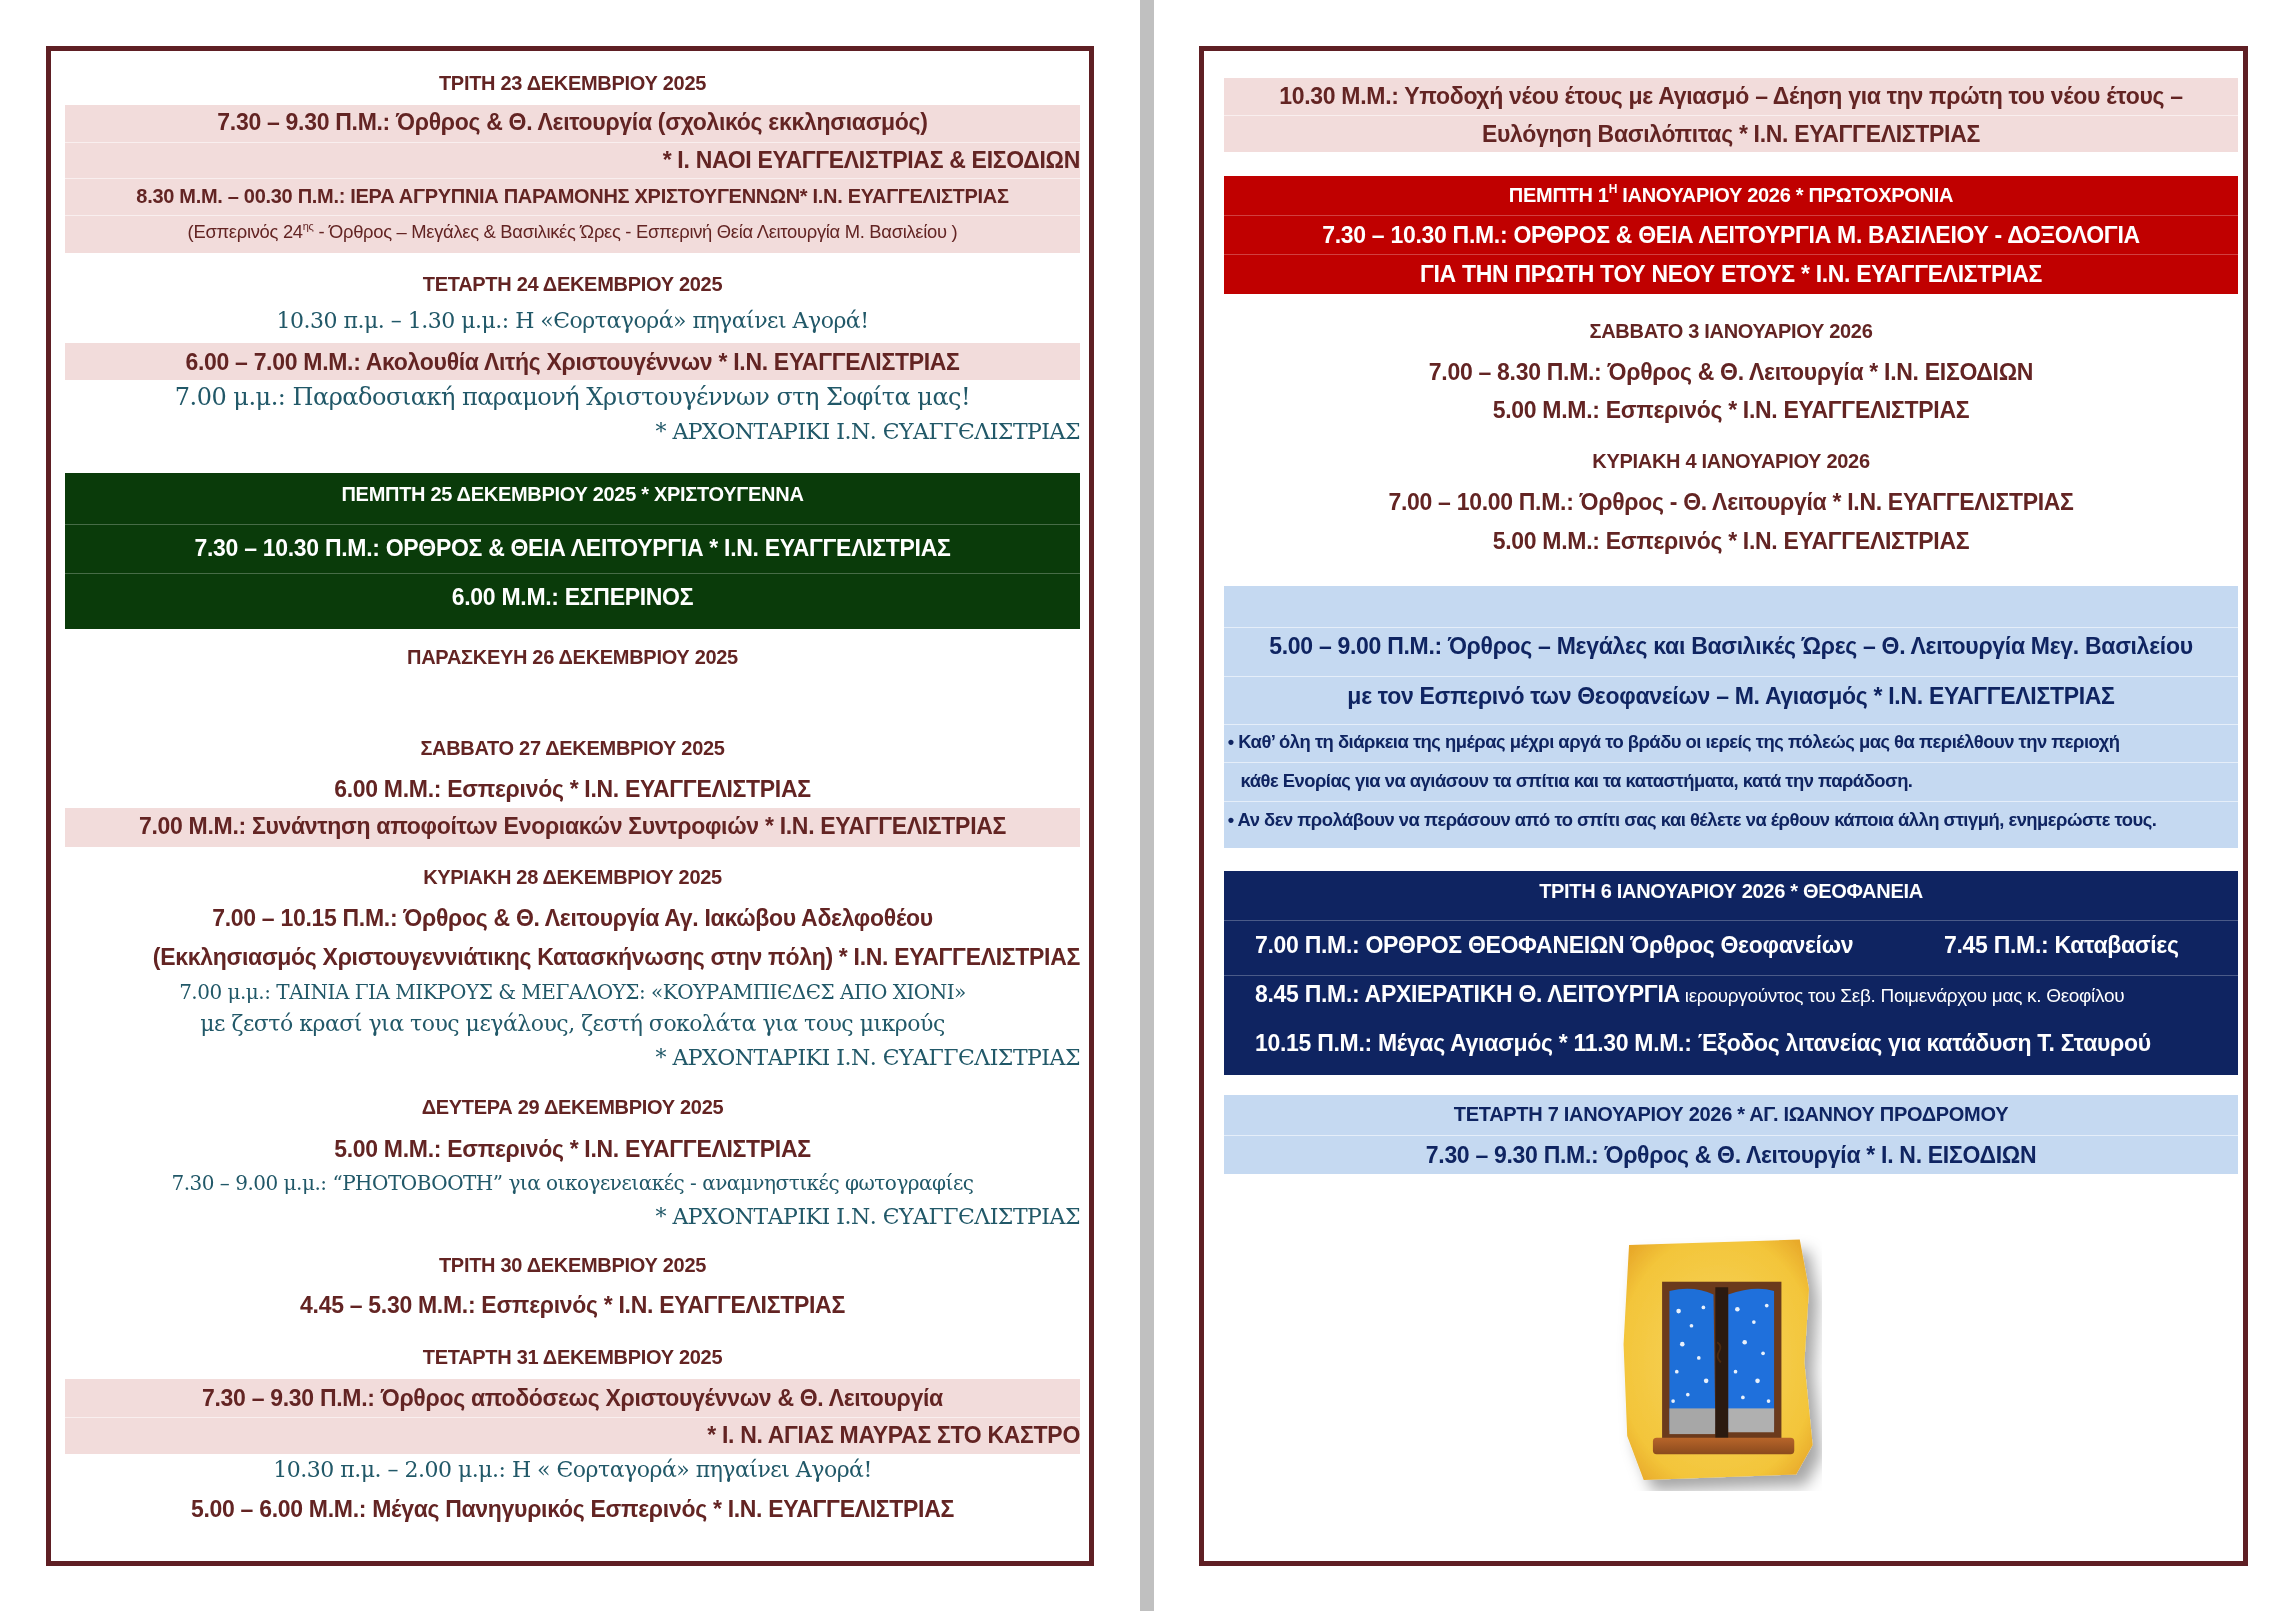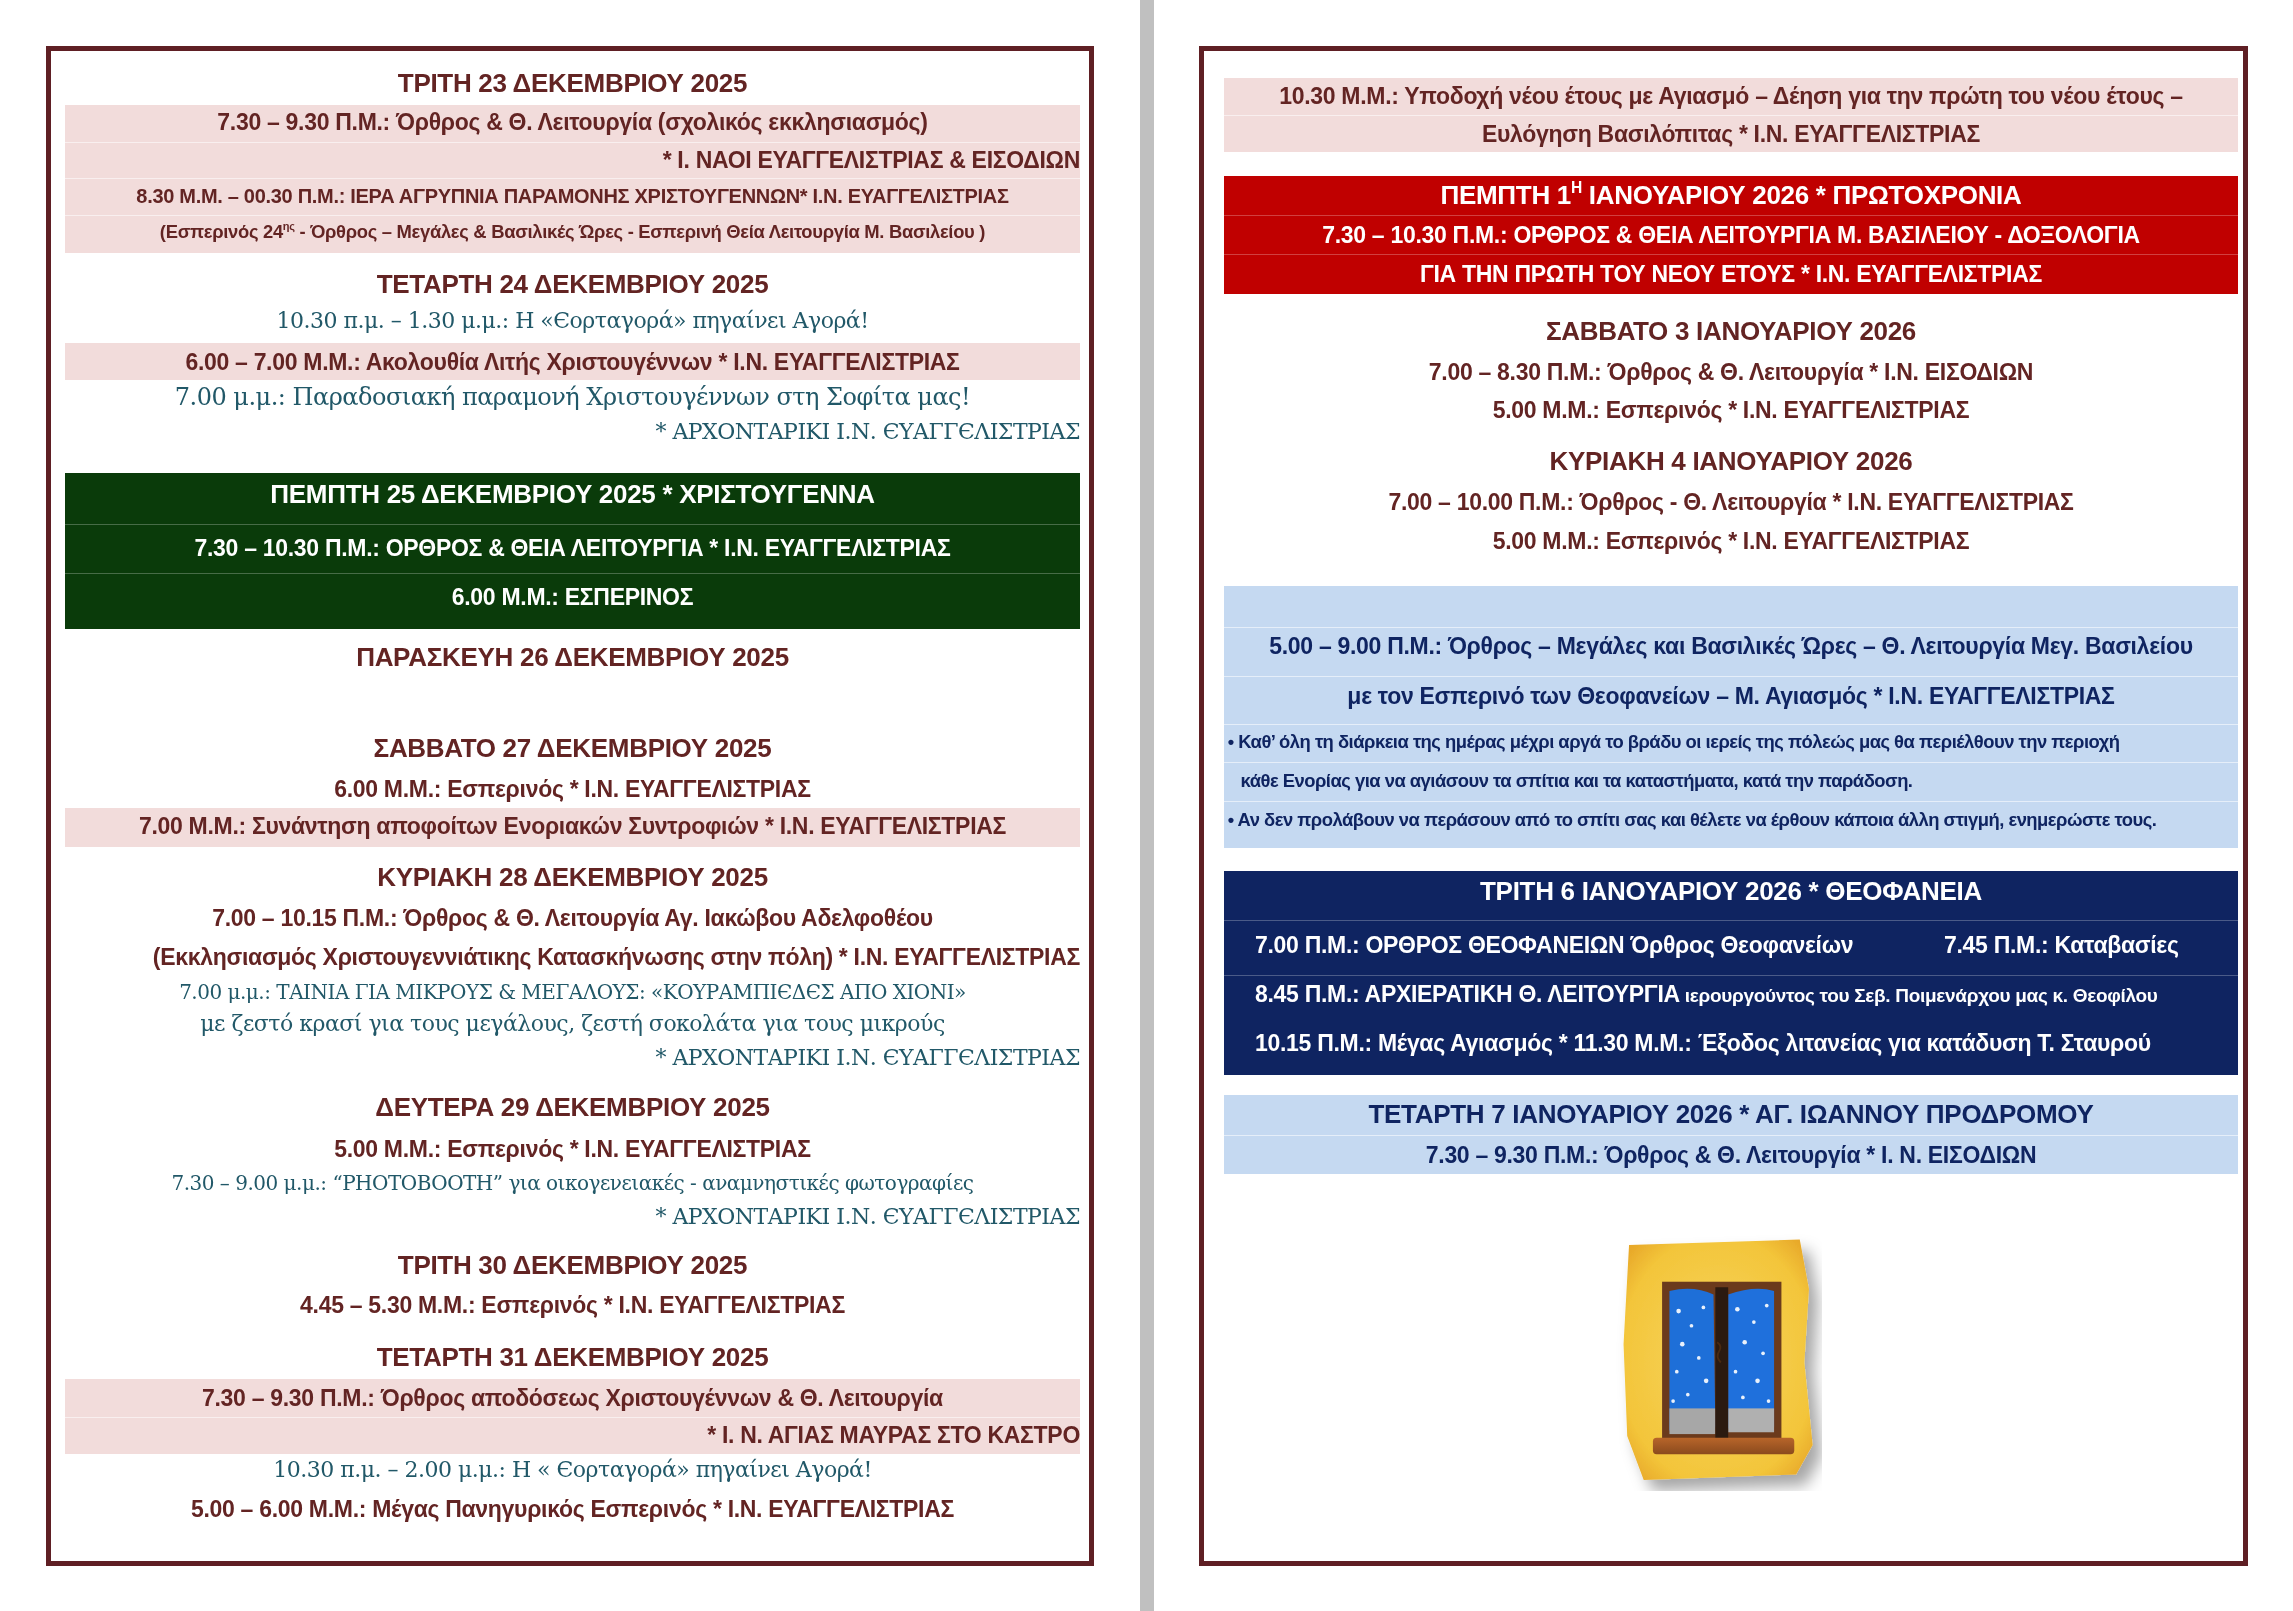--- a/index.html
+++ b/index.html
@@ -15,32 +15,32 @@
   .red{background:#c00000;}
   .lblue{background:#c5d9f1;}
   .navy{background:#0f2461;}
   .sep{position:absolute;left:0;right:0;height:0.9px;background:rgba(255,255,255,0.25);}
   .sep-pink{position:absolute;left:0;right:0;height:0.9px;background:rgba(255,255,255,0.55);}
   .line{position:absolute;white-space:nowrap;line-height:1;transform:translateY(-50%);
         font-weight:bold;color:#632423;letter-spacing:-0.3px;}
   .c{left:0;right:0;text-align:center;}
   .r{right:0;text-align:center;}
   .l{left:0;text-align:left;}
-  .h{font-size:26px;}
+  .h{font-size:20px;}
   .t{font-size:23px;}
   .s{font-size:20px;}
   .xs{font-size:18.4px;}
   .teal{color:#215868;font-weight:normal;font-family:"DejaVu Serif","Liberation Serif",serif;font-size:22px;letter-spacing:-0.5px;}
   .white{color:#ffffff;}
   .dblue{color:#0f2461;}
   .col{position:absolute;}
   #col-left{left:65px;top:0;width:1015px;height:1612px;}
   #col-right{left:1224px;top:0;width:1014px;height:1612px;}
   sup{font-size:60%;vertical-align:top;position:relative;top:-1.8px;}
-  .normal{font-weight:bold;}
+  .normal{font-weight:normal;}
   #window-art{position:absolute;left:1616px;top:1234px;width:206px;height:257px;}
 </style>
 </head>
 <body>
 
 <div id="divider"></div>
 <div class="frame" id="frame-left"></div>
 <div class="frame" id="frame-right"></div>
 
 <div class="col" id="col-left">

